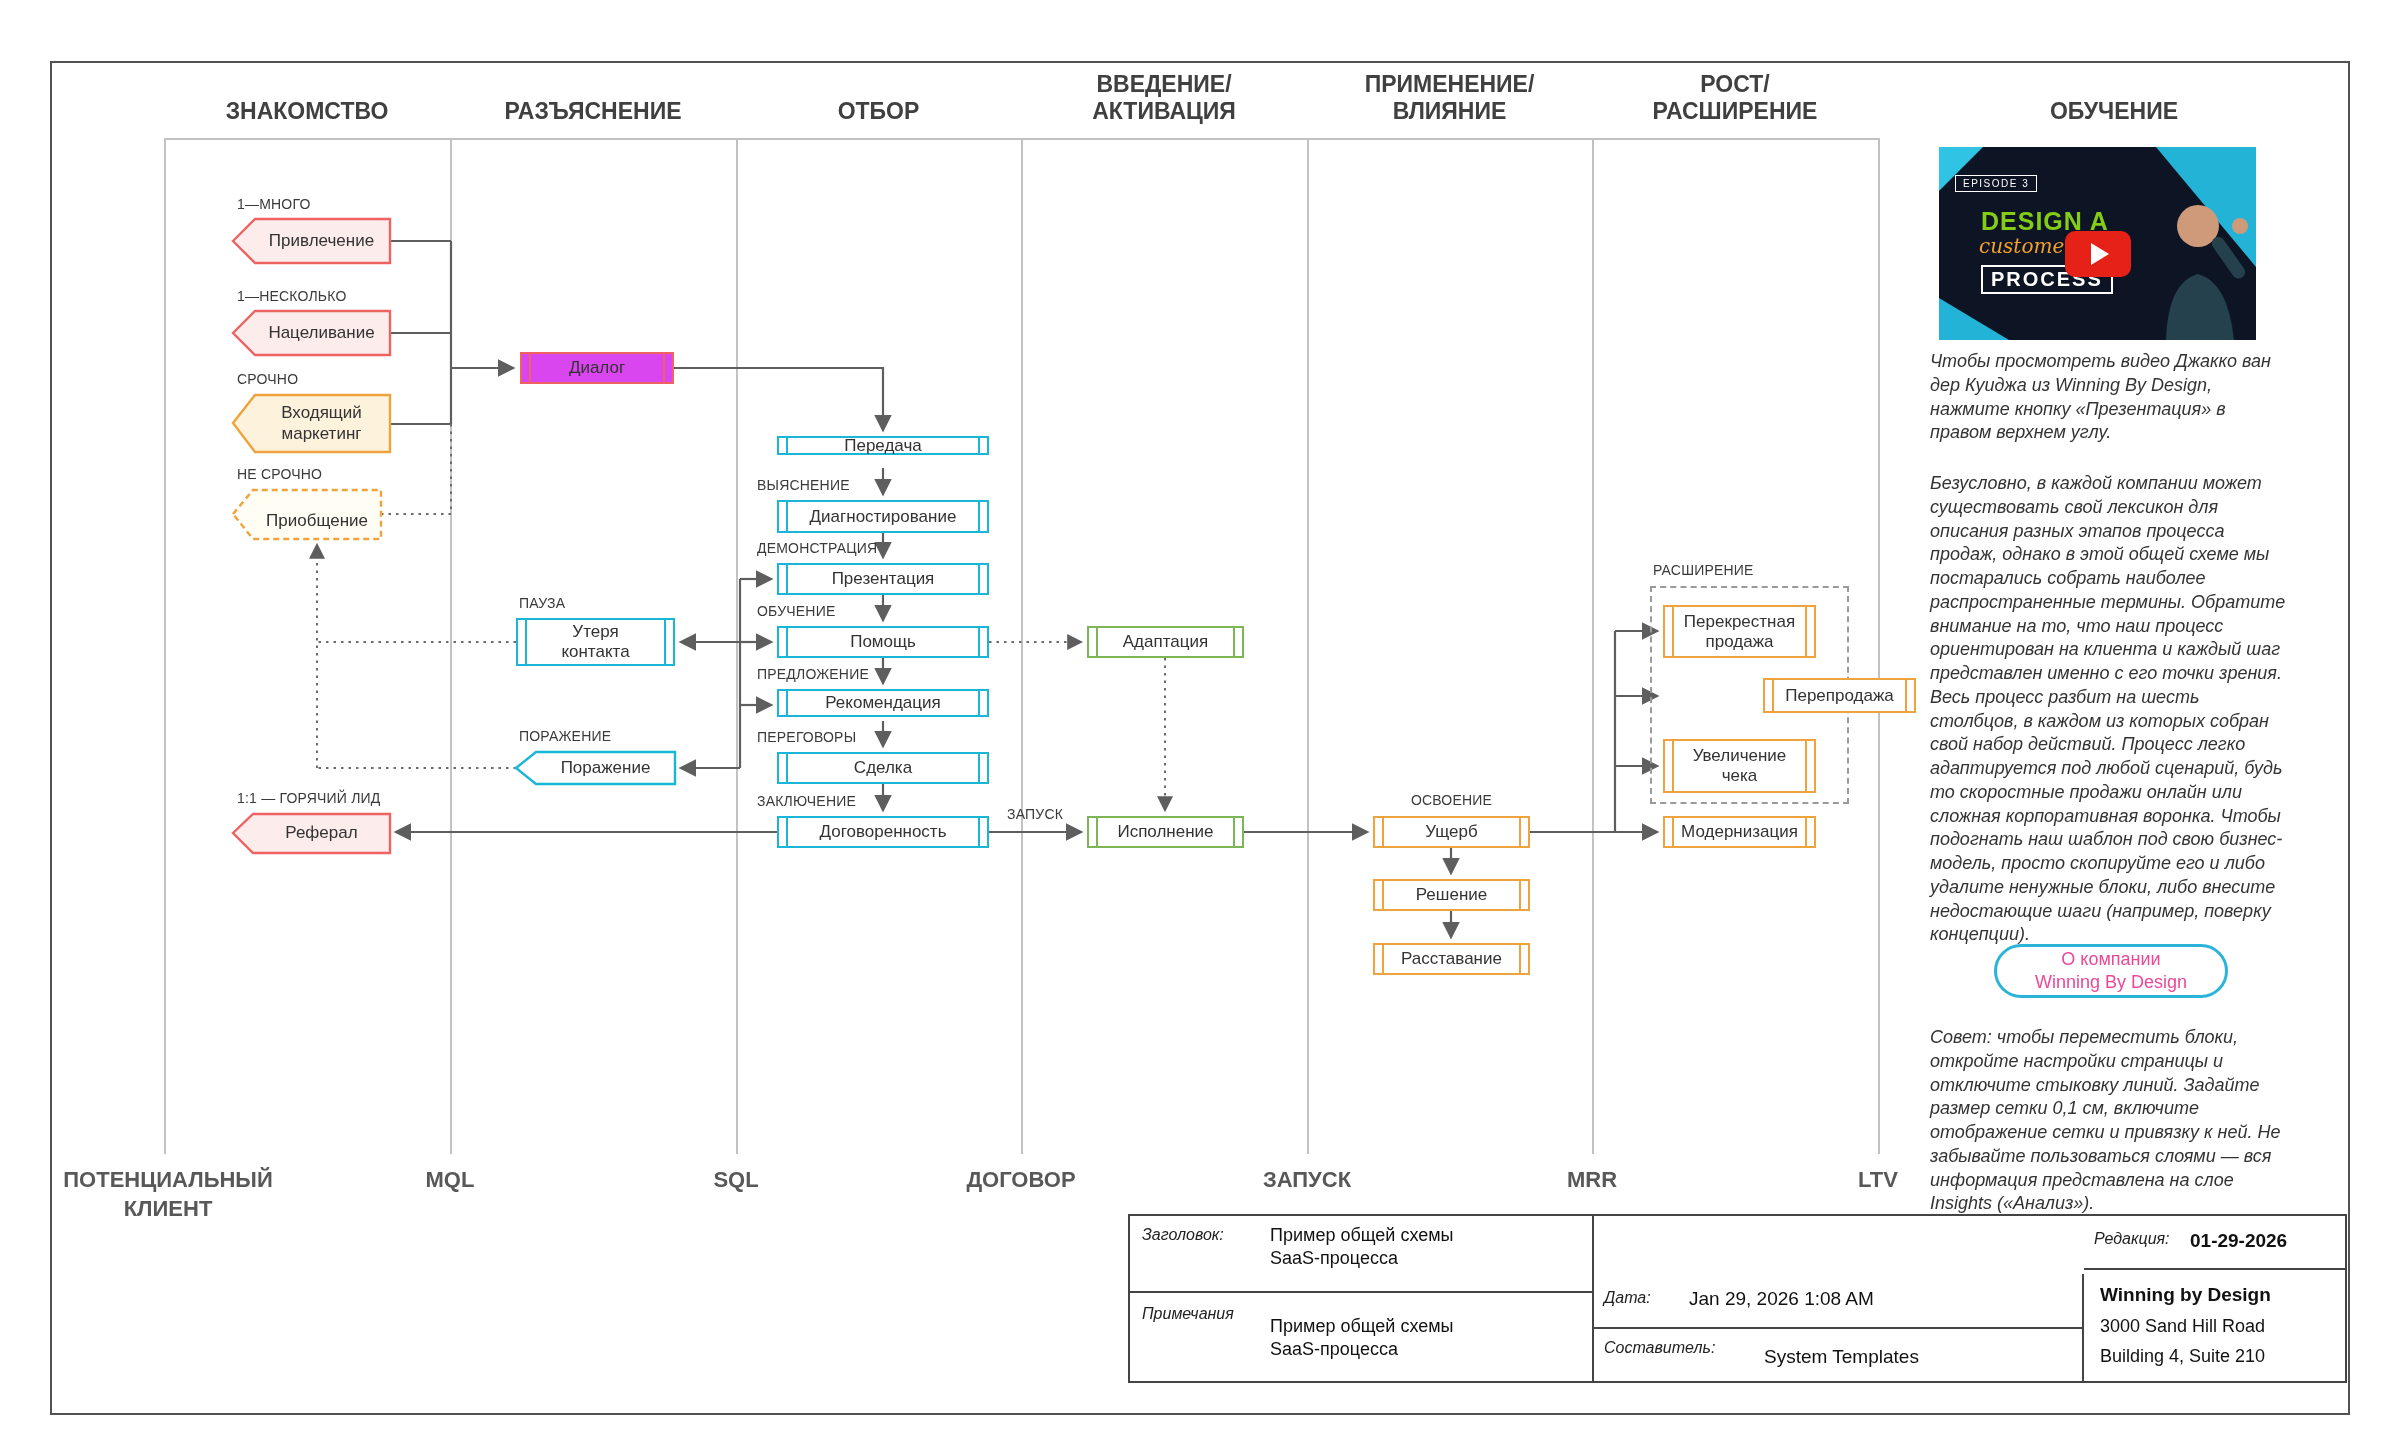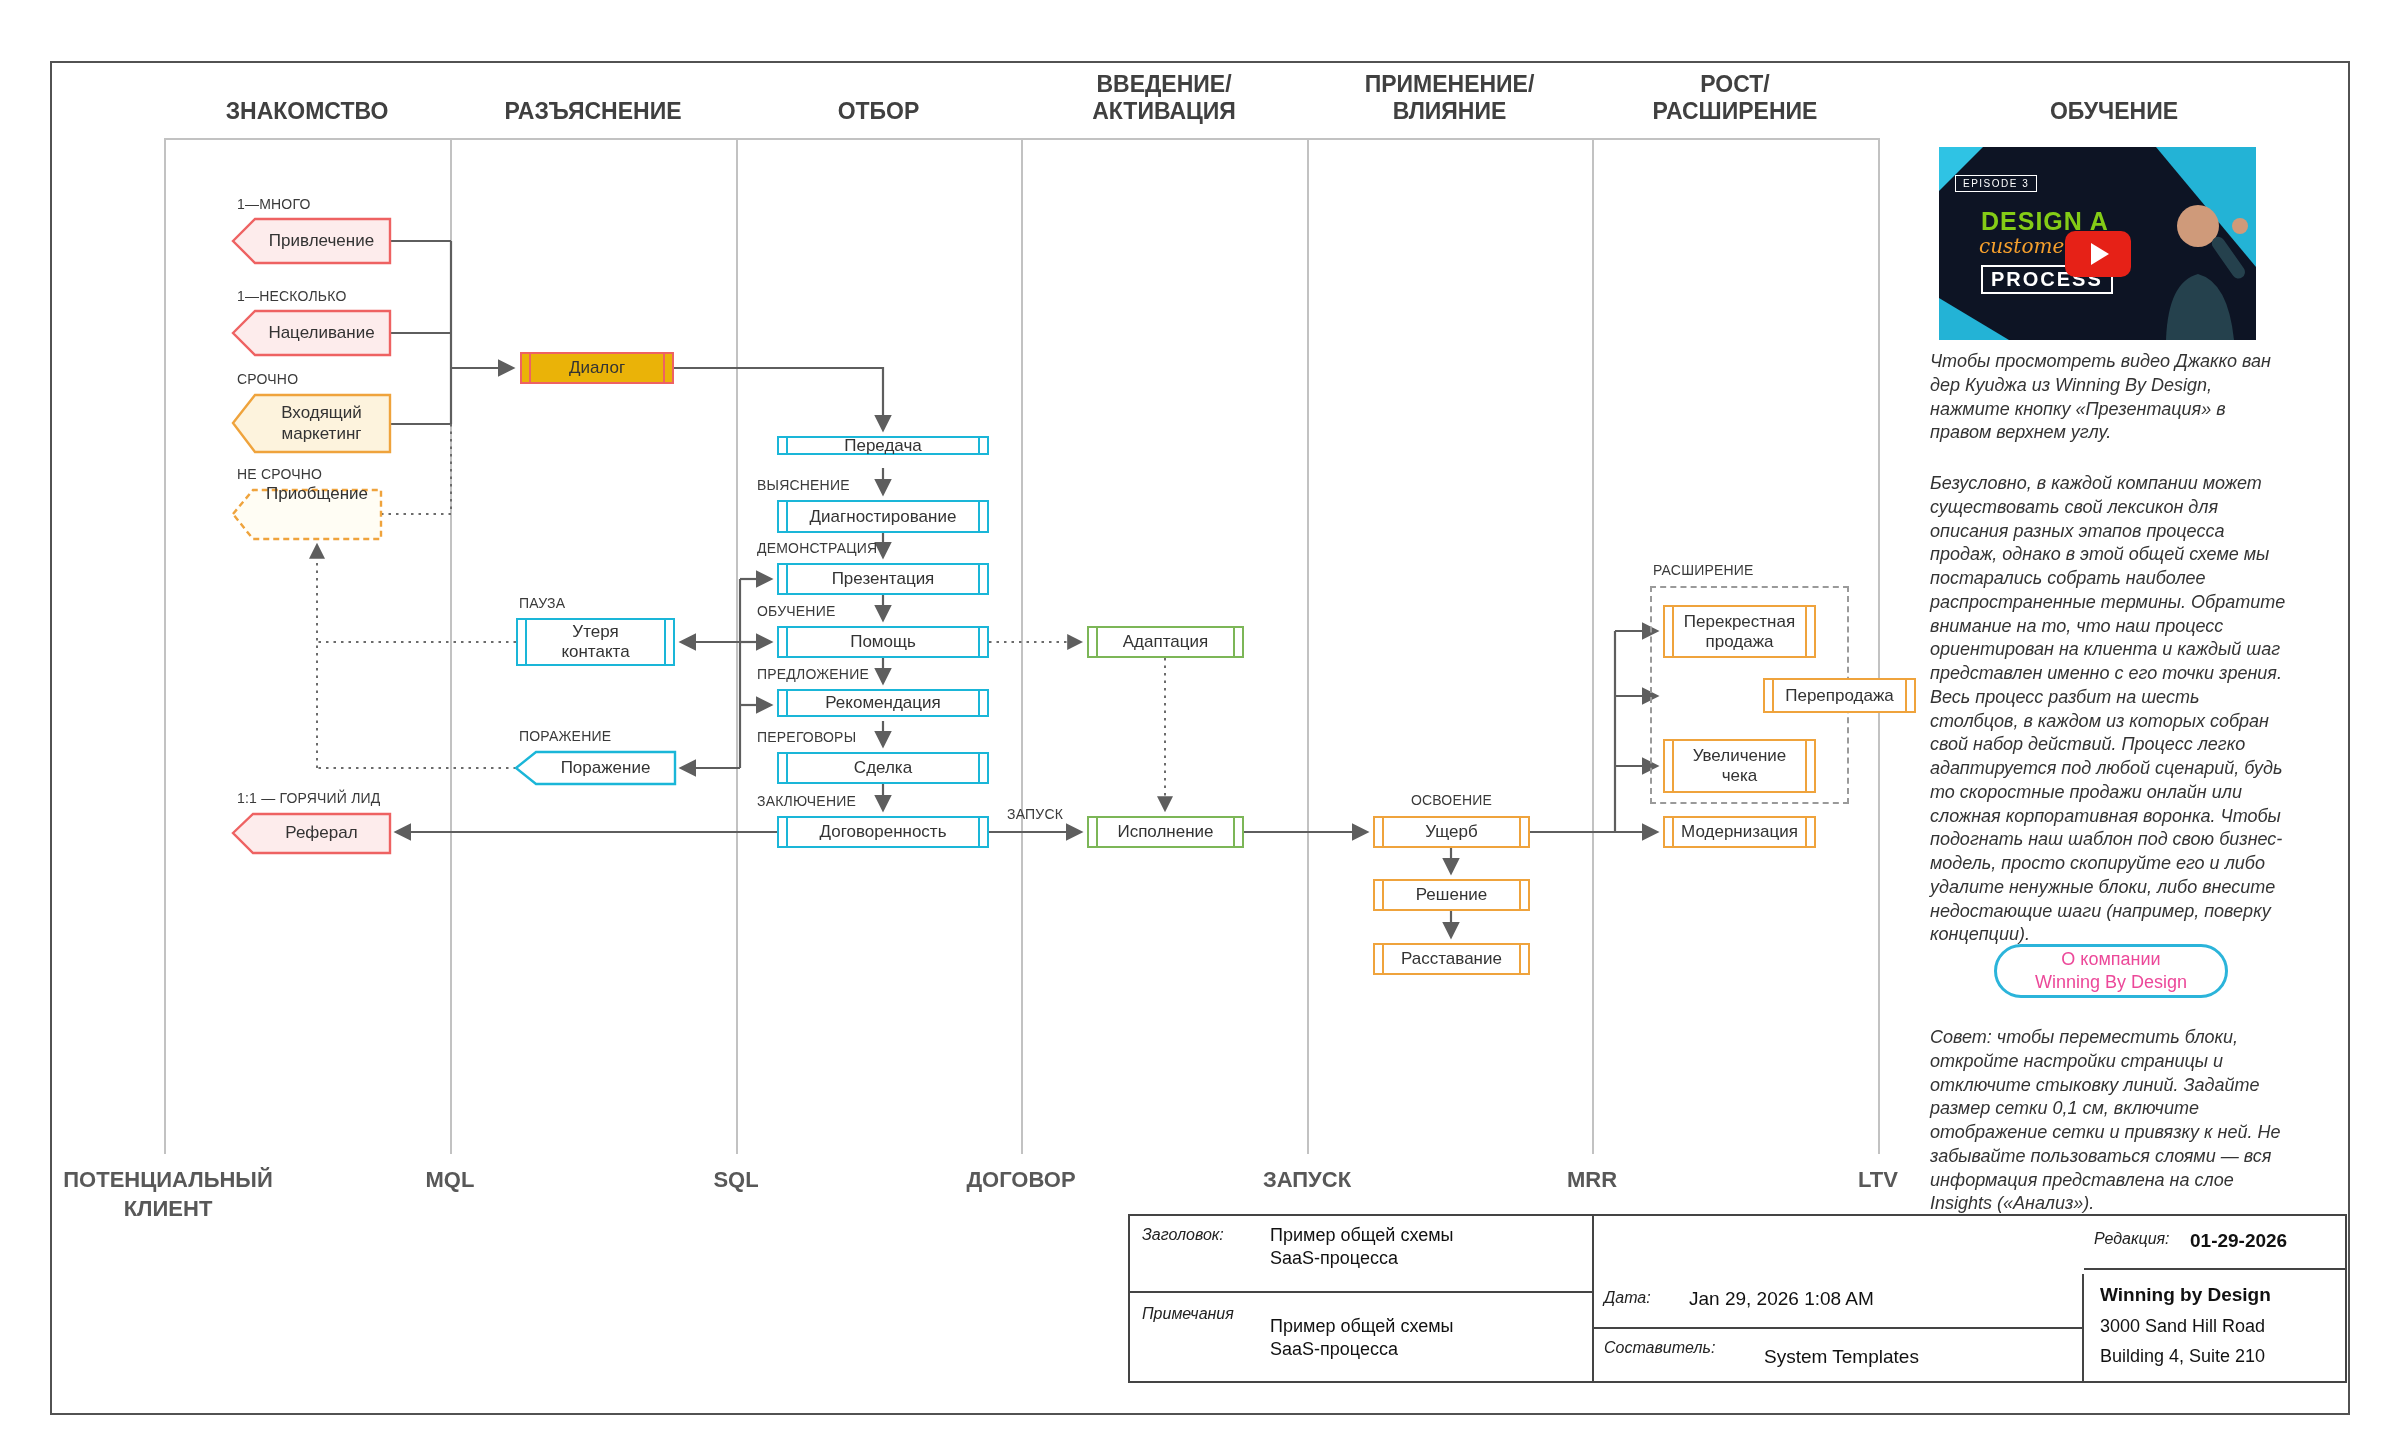--- a/index.html
+++ b/index.html
@@ -19,21 +19,21 @@
   .milestone{position:absolute;top:1166px;text-align:center;font-weight:700;font-size:22px;color:#585858;
     line-height:1.3;white-space:pre-line;z-index:2;}
   
   .proc{position:absolute;border:2px solid currentColor;background:#fff;box-sizing:border-box;
     display:flex;align-items:center;justify-content:center;z-index:2;}
   .proc::before,.proc::after{content:"";position:absolute;top:0;bottom:0;width:0;border-left:2px solid currentColor;}
   .proc::before{left:7px;}
   .proc::after{right:7px;}
   .proc .lbl{color:#333;font-size:17px;line-height:1.15;text-align:center;padding:0 16px;white-space:pre-line;}
   .c-cyan{color:#1ab6d8;}
-  .c-red{color:#ee6262;background:#eab308;}
+  .c-red{color:#ee6262;background:#d946ef;}
   .c-green{color:#7cb657;}
   .c-orange{color:#efa33c;}
   .pent-lbl{position:absolute;display:flex;align-items:center;justify-content:center;text-align:center;
     font-size:17px;color:#333;white-space:pre-line;line-height:1.2;z-index:2;}
   .tag{position:absolute;font-size:14px;color:#3a3a3a;letter-spacing:.2px;z-index:2;}
   .expansion-group{position:absolute;left:1650px;top:586px;width:199px;height:218px;
     border:2px dashed #9a9a9a;box-sizing:border-box;z-index:1;}
   .wires{position:absolute;left:0;top:0;z-index:1;}
   
   .video-thumb{position:absolute;left:1939px;top:147px;width:317px;height:193px;background:#0d1424;overflow:hidden;z-index:2;}
@@ -147,21 +147,21 @@
     <path d="M233 514 L253 490 H381 V539 H253 Z" fill="#fffdf4" stroke="#efa33c" stroke-dasharray="6 4"></path>
     <path d="M233 833 L253 814 H390 V853 H253 Z" fill="#fdecec" stroke="#ee6262"></path>
     <path d="M516 768 L536 752 H675 V784 H536 Z" fill="#ffffff" stroke="#1ab6d8"></path>
   </g>
 </svg>
 
 <div class="pent-lbl" style="left:253px;top:219px;width:137px;height:44px">Привлечение</div>
 <div class="pent-lbl" style="left:253px;top:311px;width:137px;height:44px">Нацеливание</div>
 <div class="pent-lbl" style="left:253px;top:395px;width:137px;height:57px">Входящий
 маркетинг</div>
-<div class="pent-lbl" style="left:253px;top:470px;width:128px;height:49px">Приобщение</div>
+<div class="pent-lbl" style="left:253px;top:497px;width:128px;height:49px">Приобщение</div>
 <div class="pent-lbl" style="left:253px;top:814px;width:137px;height:39px">Реферал</div>
 <div class="pent-lbl" style="left:536px;top:752px;width:139px;height:32px">Поражение</div>
 
 <div class="tag" style="left:237px;top:196px">1—МНОГО</div>
 <div class="tag" style="left:237px;top:288px">1—НЕСКОЛЬКО</div>
 <div class="tag" style="left:237px;top:371px">СРОЧНО</div>
 <div class="tag" style="left:237px;top:466px">НЕ СРОЧНО</div>
 <div class="tag" style="left:237px;top:790px">1:1 — ГОРЯЧИЙ ЛИД</div>
 <div class="tag" style="left:519px;top:595px">ПАУЗА</div>
 <div class="tag" style="left:519px;top:728px">ПОРАЖЕНИЕ</div>

